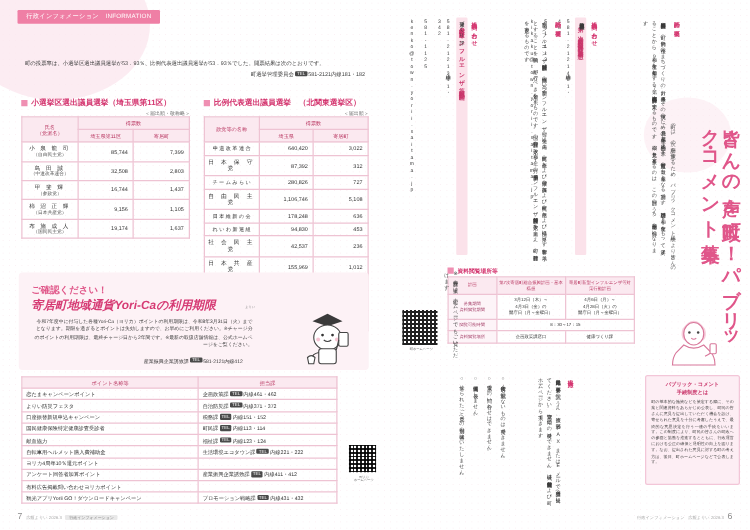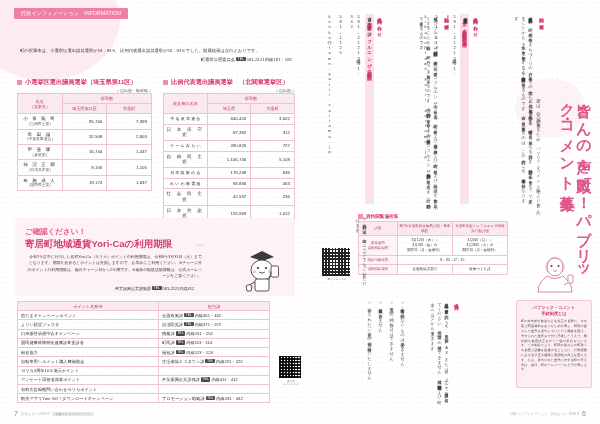--- a/index.html
+++ b/index.html
@@ -80,21 +80,21 @@
 
   .box-left  { position: absolute; left: 17px; top: 78px; width: 135px; }
   .box-right { position: absolute; left: 163px; top: 78px; width: 132px; }
 
   
   .yorica {
     position: absolute; left: 15px; top: 218px; width: 280px; height: 78px;
     background: #fdf2f6; border-radius: 3px; text-align: right;
   }
   .yc-line1 { position: absolute; left: 10px; top: 9px; font-size: 7.5px; font-weight: bold; color: #e0588a; }
-  .yc-line2 { position: absolute; left: 10px; top: 20px; font-size: 9.5px; font-weight: bold; color: #d63b74; white-space: nowrap; }
+  .yc-line2 { position: absolute; left: 10px; top: 20px; font-size: 9.5px; font-weight: bold; color: #d63b74; white-space: nowrap; font-style: italic; }
   .yc-body  { position: absolute; left: 12px; top: 36px; width: 175px; font-size: 3.9px; line-height: 1.62; color: #3e3e3e; }
   .yc-contact { position: absolute; left: 100px; top: 68px; font-size: 4px; color: #333; white-space: nowrap; }
 
   .mascot { position: absolute; left: 215px; top: 28px; width: 64px; height: 48px; }
   .mascot-cap { position: absolute; left: 196px; top: 243px; font-size: 2.6px; color: #888; }
 
   
   .ptable { position: absolute; left: 17px; top: 301px; width: 253px; border-collapse: collapse; table-layout: fixed; }
   .ptable th, .ptable td {
     border: 0.5px solid #eec3d3; font-size: 4.2px; color: #333;

